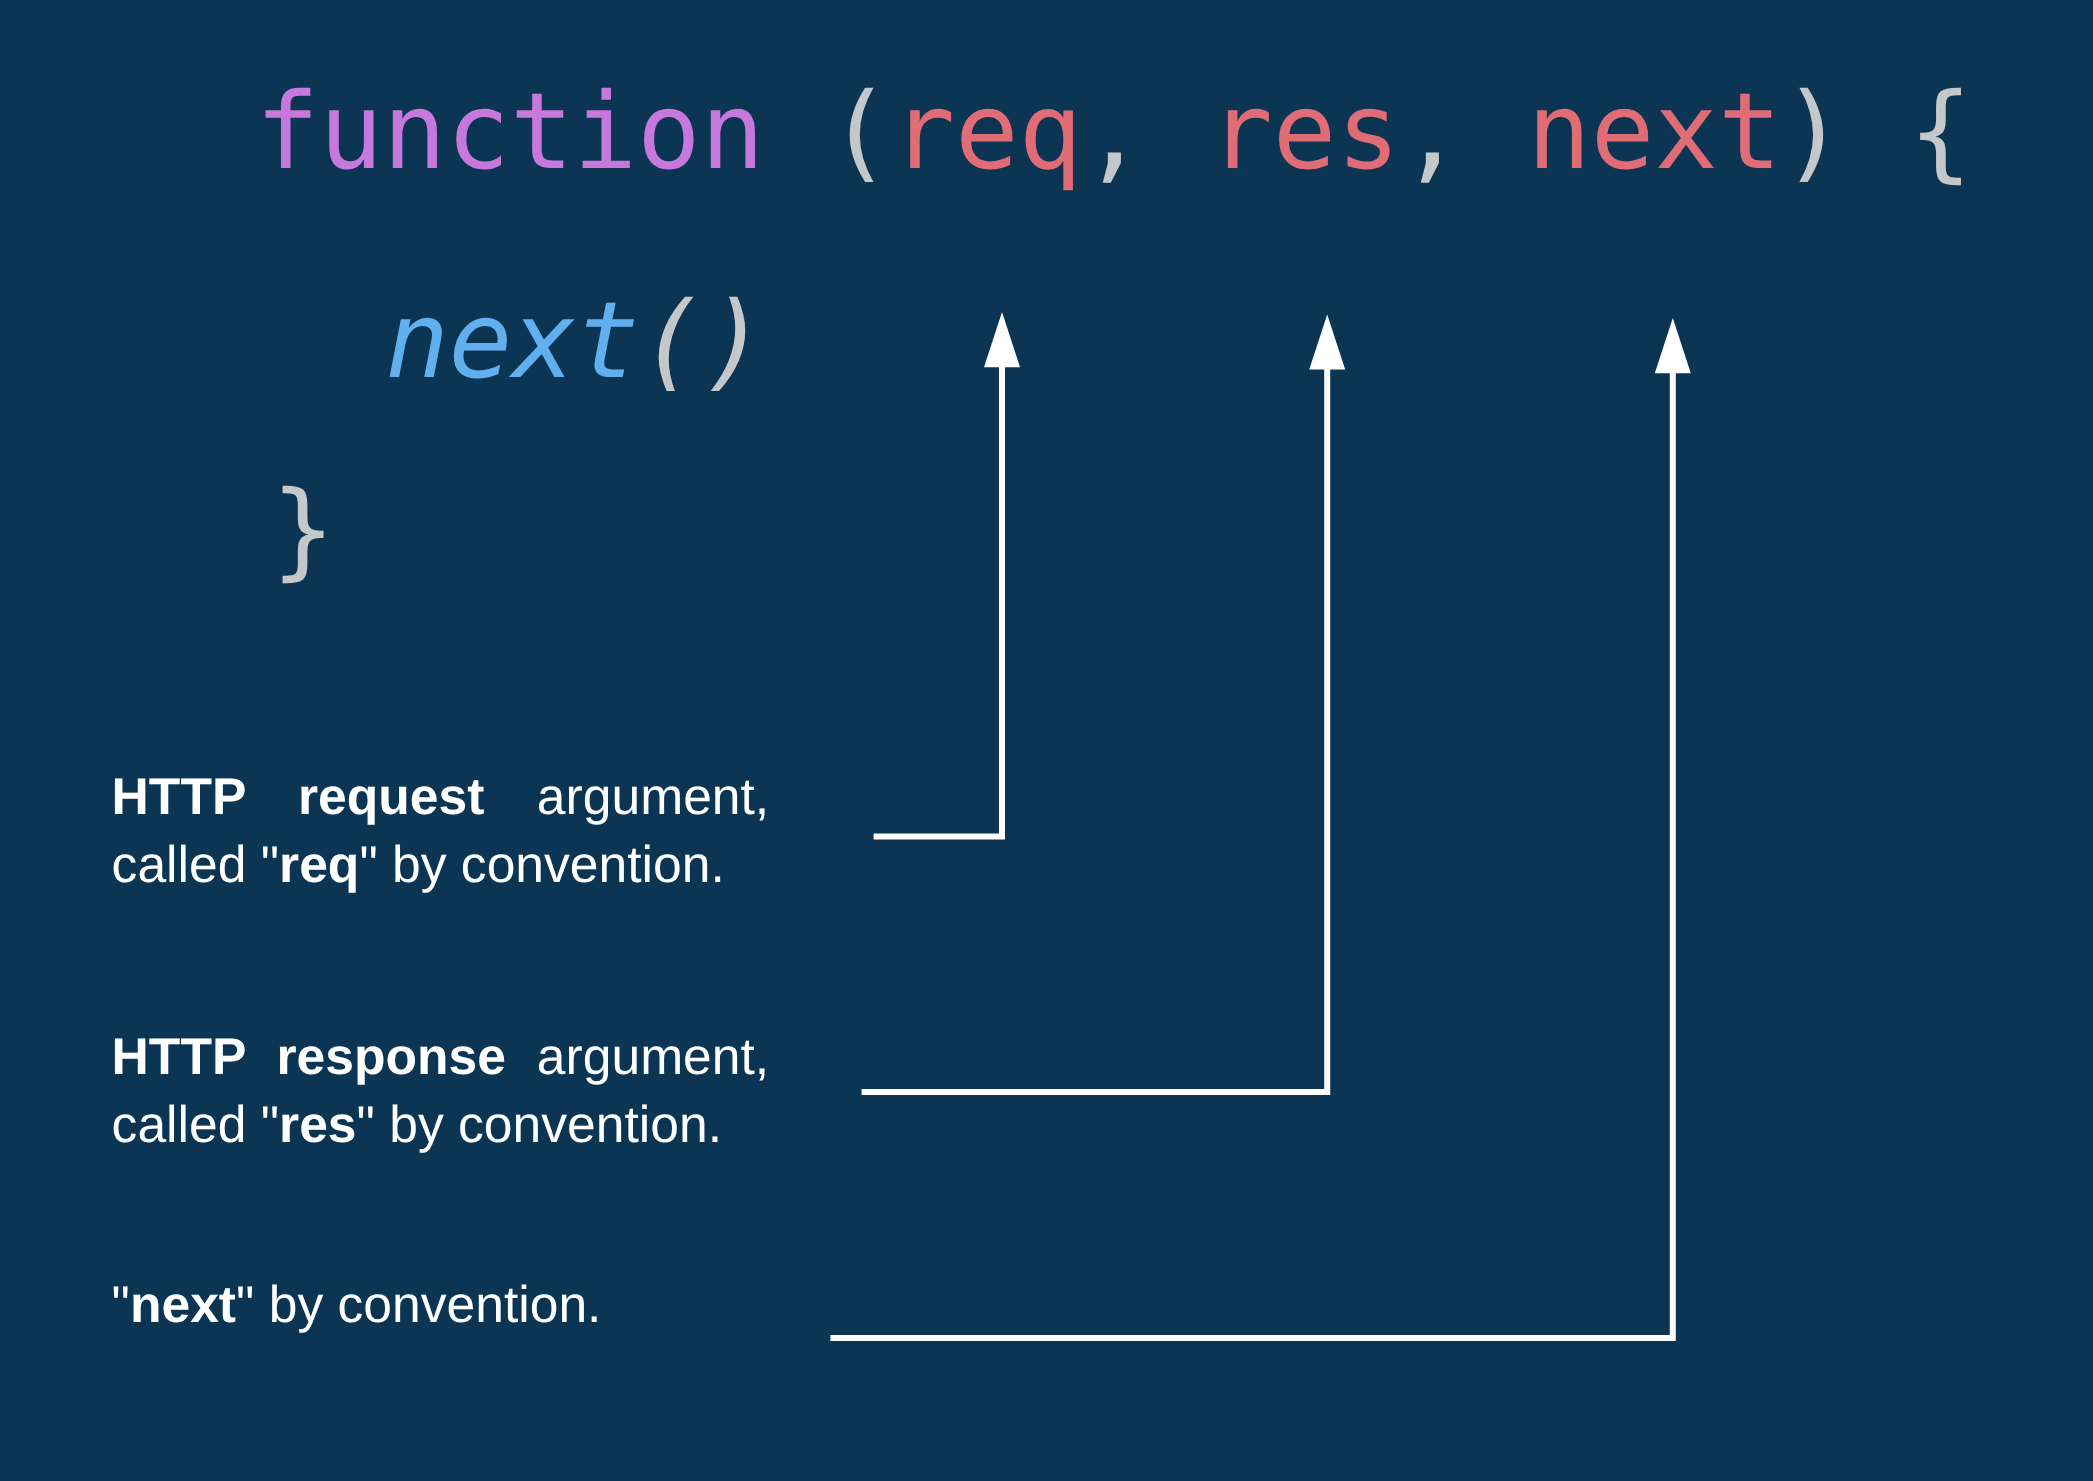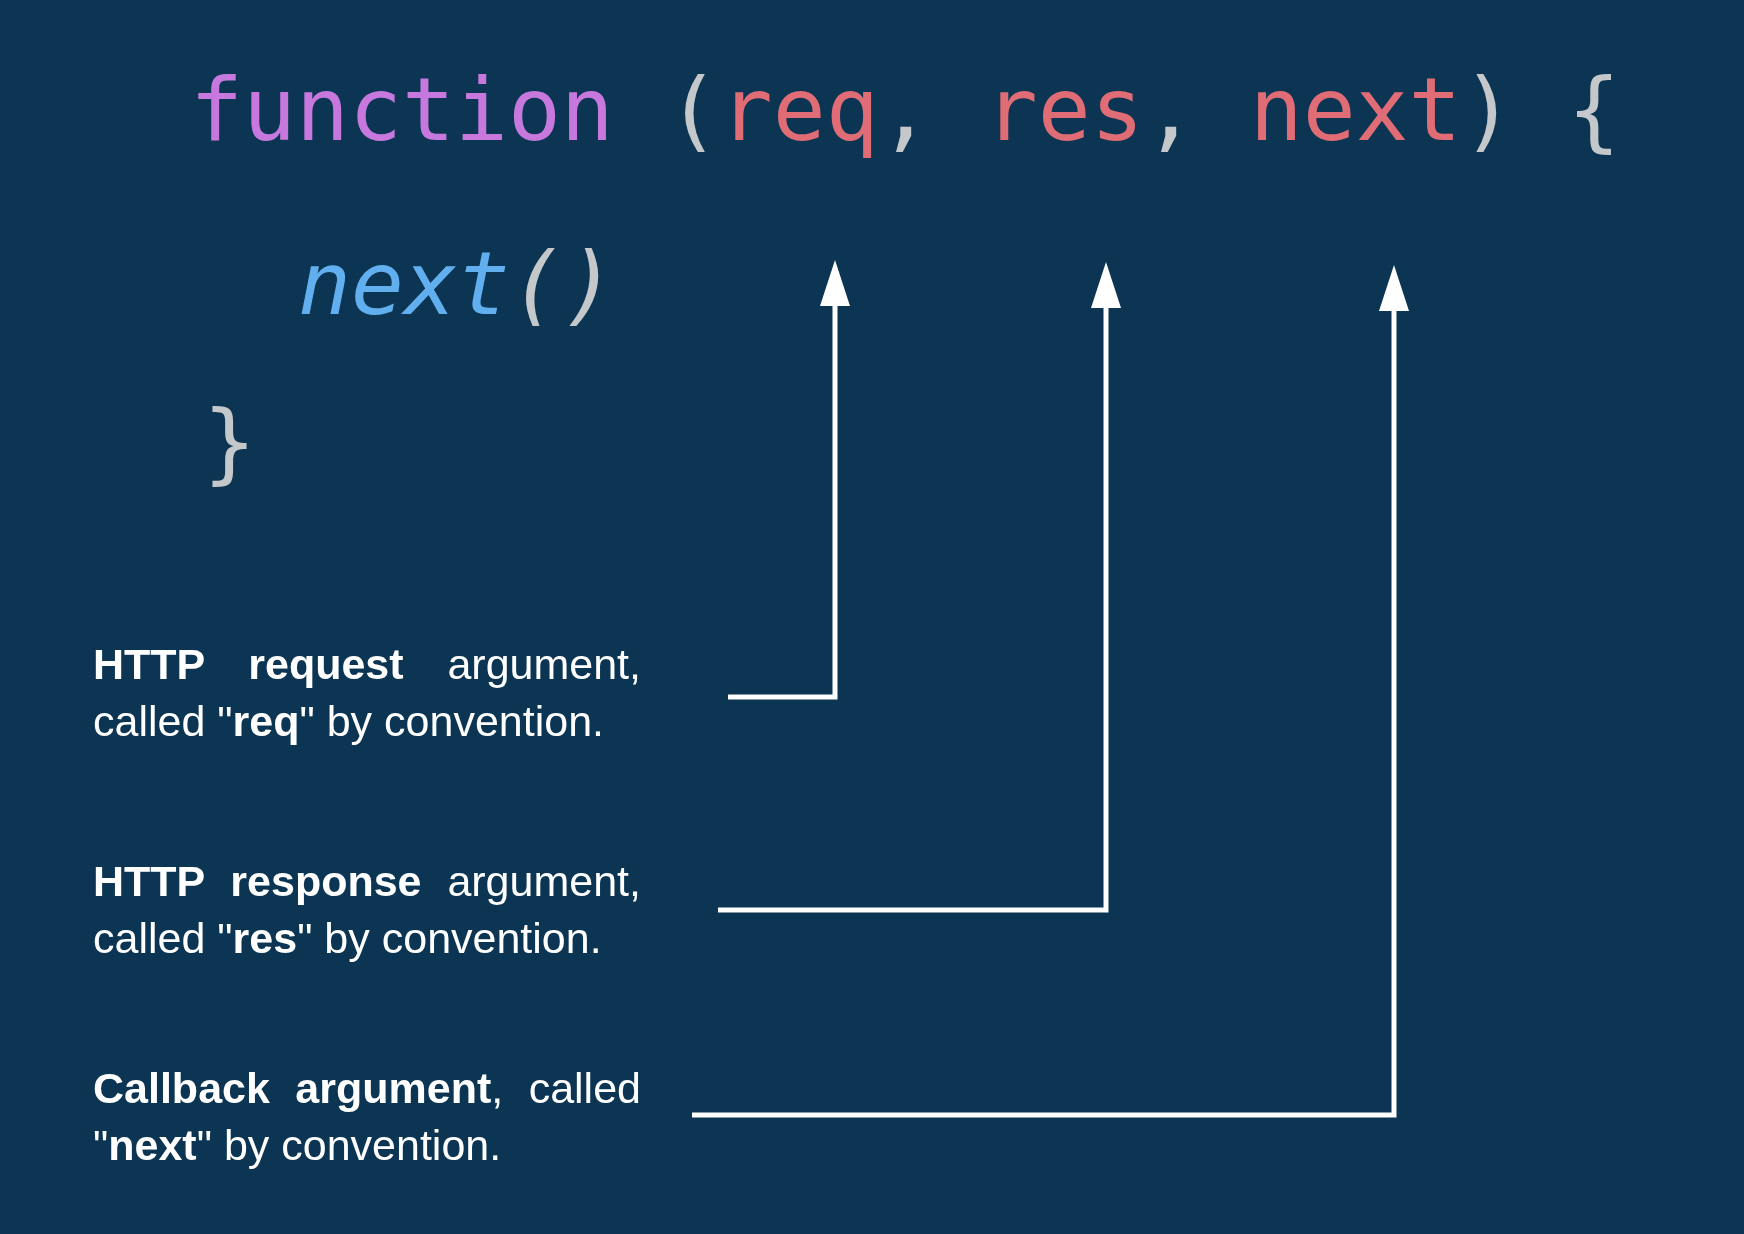--- a/index.html
+++ b/index.html
@@ -16,20 +16,21 @@
   }
 
   
   .code-line {
     position: absolute;
     font-family: "DejaVu Sans Mono", monospace;
     font-size: 88px;
     line-height: 1;
     white-space: pre;
     letter-spacing: 0;
+    margin-left: 23px;
   }
   #code-line-signature { left: 190px; top: 66px; }
   #code-line-next-call { left: 298px; top: 240px; font-style: italic; }
   #code-line-closing-brace { left: 203px; top: 398px; }
 
   
   #arrows-overlay {
     position: absolute; left: 0; top: 0;
     width: 1744px; height: 1234px;
     pointer-events: none;
@@ -87,17 +88,16 @@
     <span class="ann-line justify"><b>HTTP response</b><span> argument,</span></span>
     <span class="ann-line"><span>called "</span><b>res</b><span>" by convention.</span></span>
   </div>
 
   <div class="annotation" id="annotation-req">
     <span class="ann-line justify"><b>HTTP request</b><span> argument,</span></span>
     <span class="ann-line"><span>called "</span><b>req</b><span>" by convention.</span></span>
   </div>
 
   <div class="annotation" id="annotation-next">
-    <span class="ann-line justify"><b>Callback argument</b><span>, called</span></span>
     <span class="ann-line"><span>"</span><b>next</b><span>" by convention.</span></span>
   </div>
 
 </div>
 
 </body></html>

